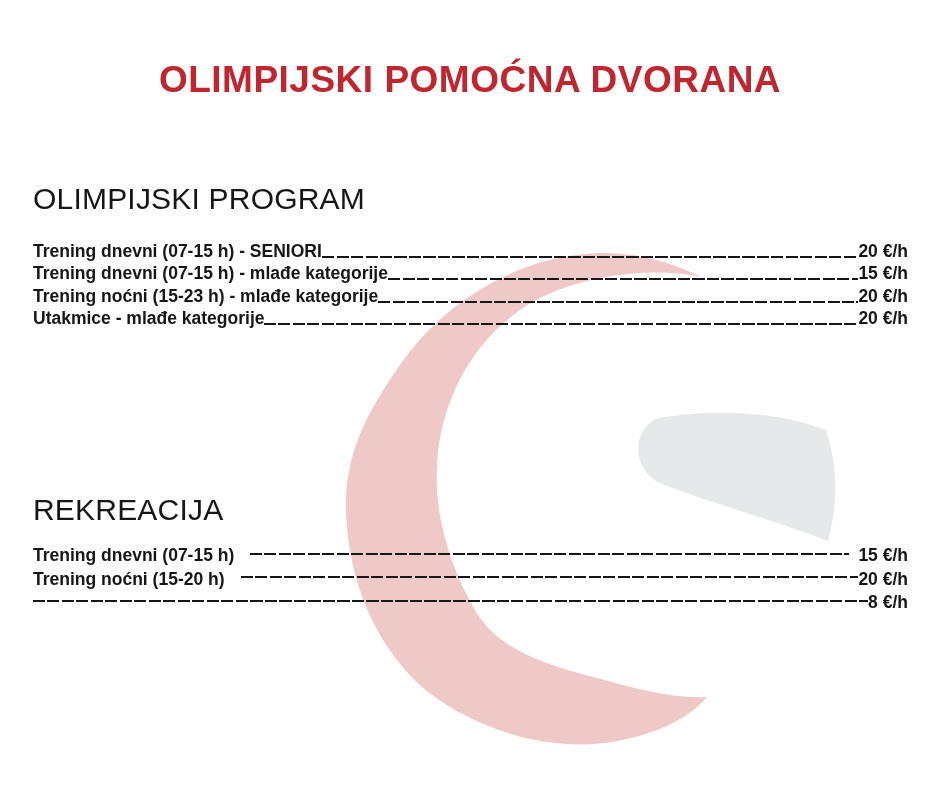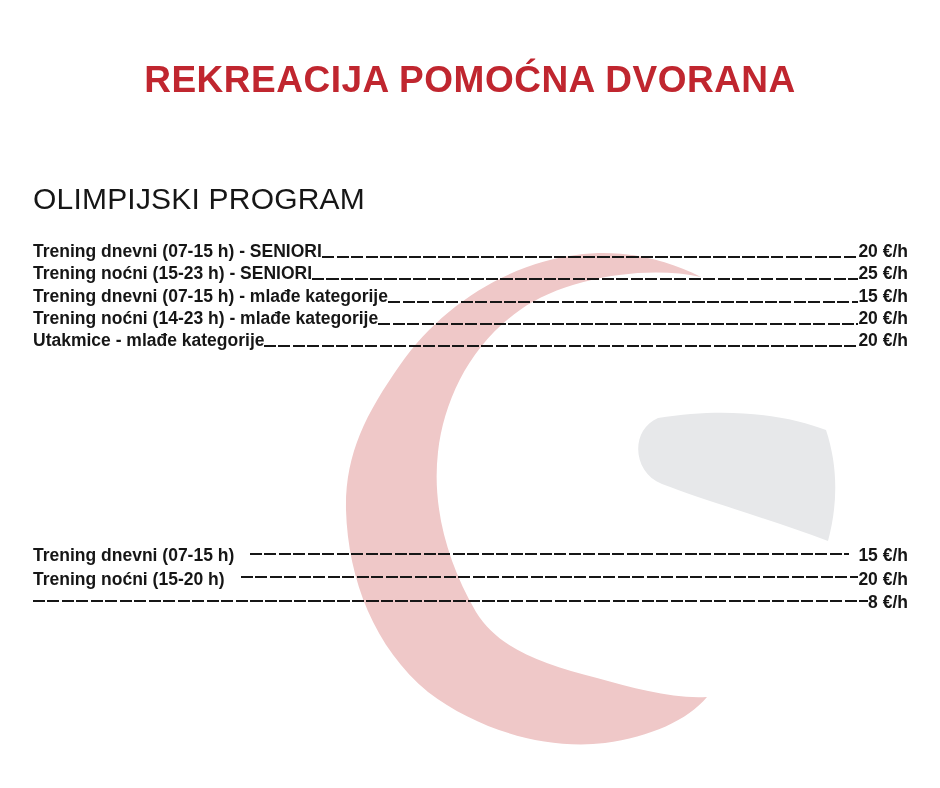--- a/index.html
+++ b/index.html
@@ -107,52 +107,48 @@
              C 565 278, 645 265, 701 277 Z" fill="#efc8c8"></path>
     <path d="M 658 418
              C 730 406, 790 416, 826 430
              C 838 466, 838 504, 828 541
              C 772 520, 706 501, 662 484
              C 632 472, 630 430, 658 418 Z" fill="#e7e8ea"></path>
   </svg>
 
   <div class="content">
 
-    <h1 class="title">REKREACIJA POMOĆNA DVORANA</h1>
+    <h1 class="title">OLIMPIJSKI POMOĆNA DVORANA</h1>
 
     <h2 class="section-heading" id="olimpijski-heading">OLIMPIJSKI PROGRAM</h2>
 
     <div class="rows" id="olimpijski-rows">
       <div class="row">
         <span class="label">Trening dnevni (07-15 h) - SENIORI</span>
         <span class="filler"></span>
         <span class="price">20 €/h</span>
       </div>
       <div class="row">
-        <span class="label">Trening noćni (15-23 h)  - SENIORI</span>
-        <span class="filler"></span>
-        <span class="price">25 €/h</span>
-      </div>
-      <div class="row">
         <span class="label">Trening dnevni (07-15 h) - mlađe kategorije</span>
         <span class="filler"></span>
         <span class="price">15 €/h</span>
       </div>
       <div class="row">
-        <span class="label">Trening noćni (14-23 h) - mlađe kategorije</span>
+        <span class="label">Trening noćni (15-23 h) - mlađe kategorije</span>
         <span class="filler"></span>
         <span class="price">20 €/h</span>
       </div>
       <div class="row">
         <span class="label">Utakmice - mlađe kategorije</span>
         <span class="filler"></span>
         <span class="price">20 €/h</span>
       </div>
     </div>
 
+    <h2 class="section-heading" id="rekreacija-heading">REKREACIJA</h2>
 
     <div class="rows" id="rekreacija-rows">
       <div class="row">
         <span class="label">Trening dnevni (07-15 h)</span>
         <span class="filler"></span>
         <span class="price">15 €/h</span>
       </div>
       <div class="row">
         <span class="label">Trening noćni (15-20 h)</span>
         <span class="filler"></span>

